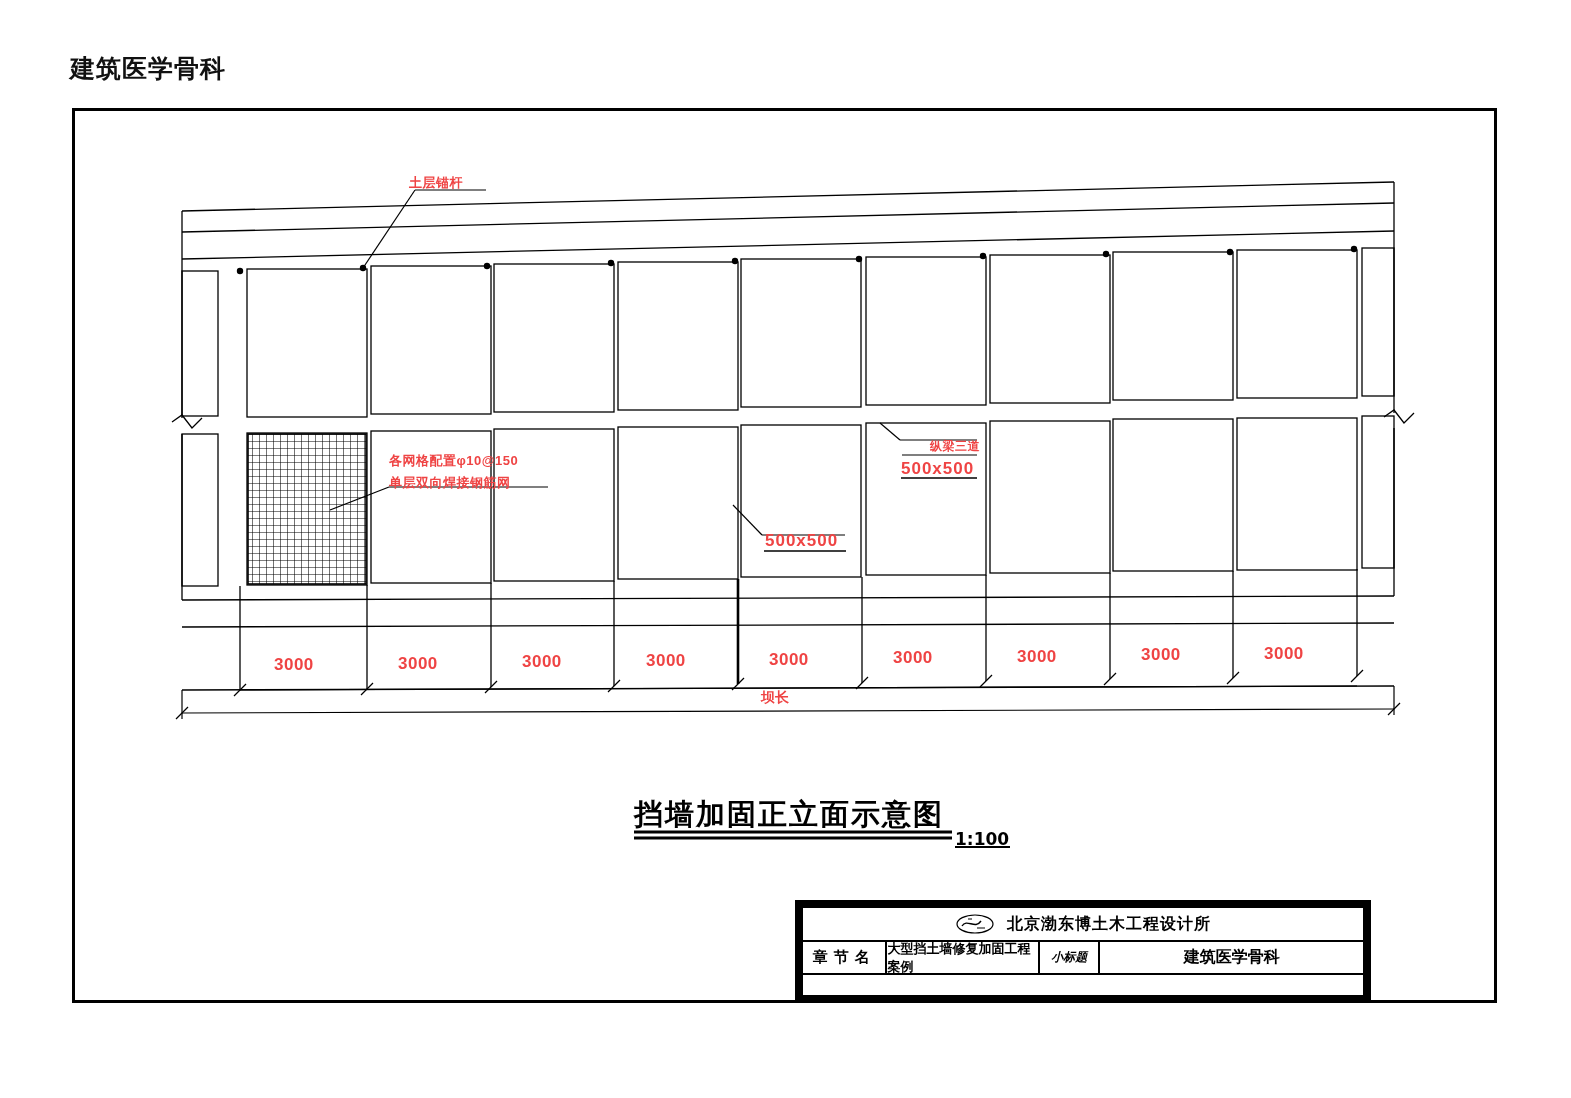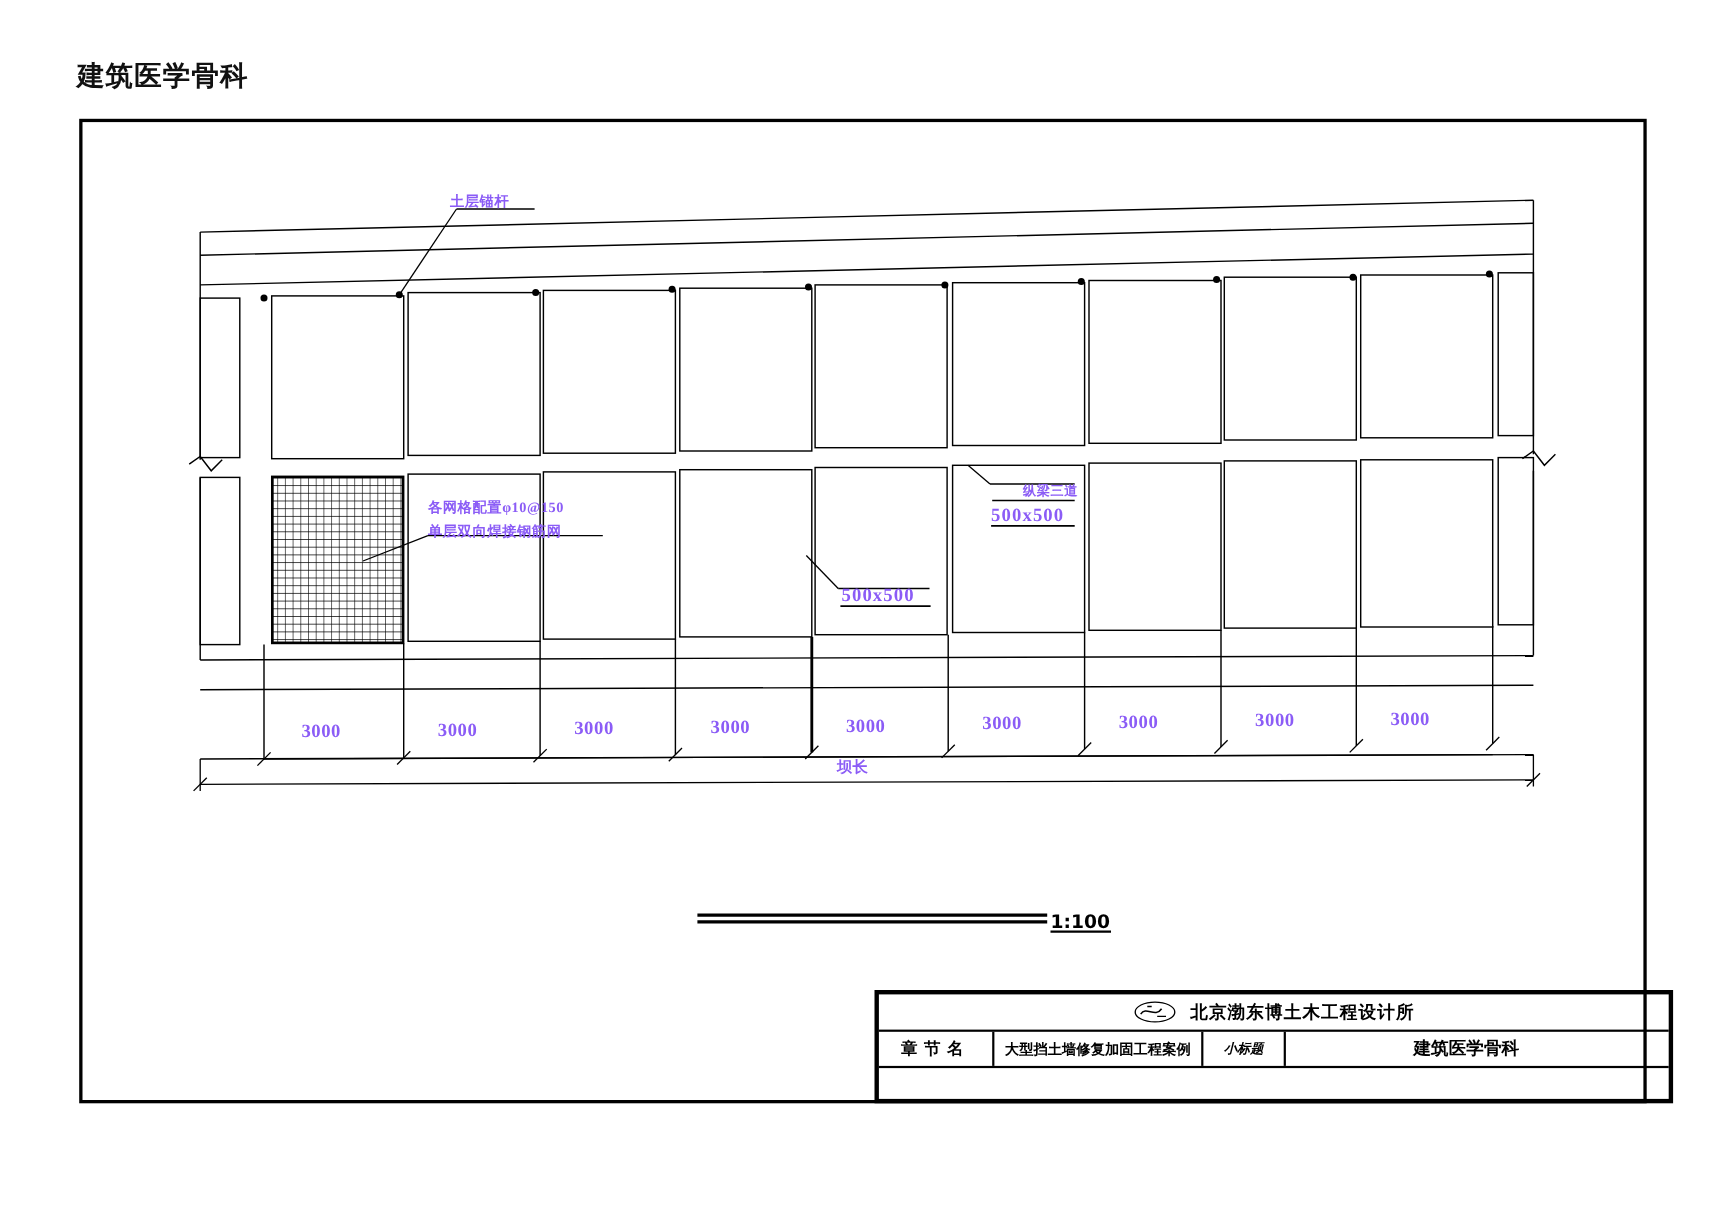--- a/index.html
+++ b/index.html
@@ -43,22 +43,22 @@
   }
   svg.drawing {
     position: absolute;
     left: 0; top: 0;
     width: 1571px;
     height: 1098px;
     pointer-events: none;
   }
   .lbl {
     position: absolute;
-    font-family: Liberation Serif, serif;
-    color: #8b5cf6;
+    font-family: Liberation Sans, sans-serif;
+    color: #ef4444;
     white-space: nowrap;
   }
   .dim-num {
     font-size: 17px;
     font-weight: bold;
     letter-spacing: 0.5px;
   }
   .note-cn {
     font-size: 13px;
     font-weight: bold;
@@ -94,23 +94,23 @@
     top: 829px;
     font-family: "DejaVu Sans", sans-serif;
     font-size: 17px;
     font-weight: bold;
   }
   
   .titleblock {
     position: absolute;
     left: 795px;
     top: 900px;
-    width: 726px;
+    width: 576px;
     height: 103px;
-    border: 4px solid #000000;
+    border: 8px solid #000000;
     box-sizing: border-box;
   }
   .tb-row {
     display: flex;
     box-sizing: border-box;
     width: 100%;
   }
   .tb-row1 {
     height: 34px;
     border-bottom: 2px solid #000000;
@@ -312,20 +312,21 @@
   <div class="lbl dim-num" style="left:522px; top:652px;">3000</div>
   <div class="lbl dim-num" style="left:646px; top:651px;">3000</div>
   <div class="lbl dim-num" style="left:769px; top:650px;">3000</div>
   <div class="lbl dim-num" style="left:893px; top:648px;">3000</div>
   <div class="lbl dim-num" style="left:1017px; top:647px;">3000</div>
   <div class="lbl dim-num" style="left:1141px; top:645px;">3000</div>
   <div class="lbl dim-num" style="left:1264px; top:644px;">3000</div>
 
   <div class="lbl dam-len" style="left:761px; top:689px;">坝长</div>
 
+  <div class="title-main">挡墙加固正立面示意图</div>
   <div class="title-scale">1:100</div>
 
   <div class="titleblock">
     <div class="tb-row tb-row1">
       <div class="company">
         <svg class="logo" viewBox="0 0 40 22">
           <ellipse cx="20" cy="11" rx="18" ry="9" fill="none" stroke="#000" stroke-width="1.2"></ellipse>
           <path d="M7 13 C12 5, 20 17, 26 8" fill="none" stroke="#000" stroke-width="1.4"></path>
           <path d="M13 6 L17 6 M22 15 L30 15" stroke="#000" stroke-width="1.2"></path>
         </svg>

